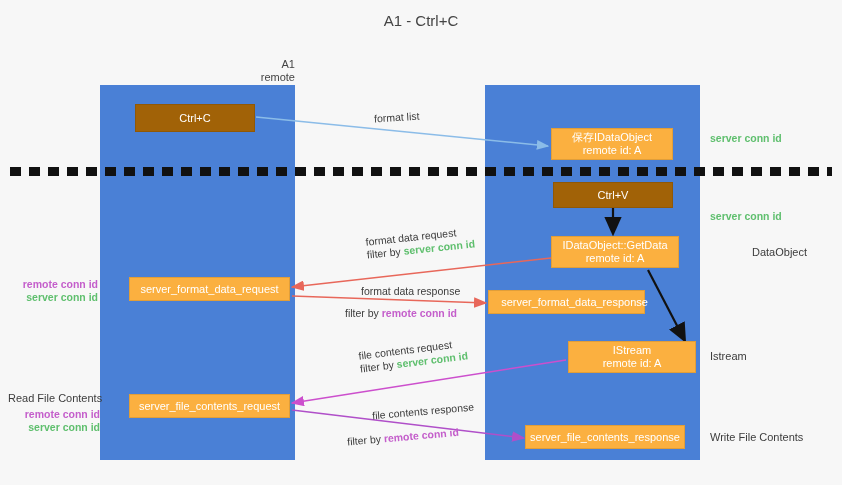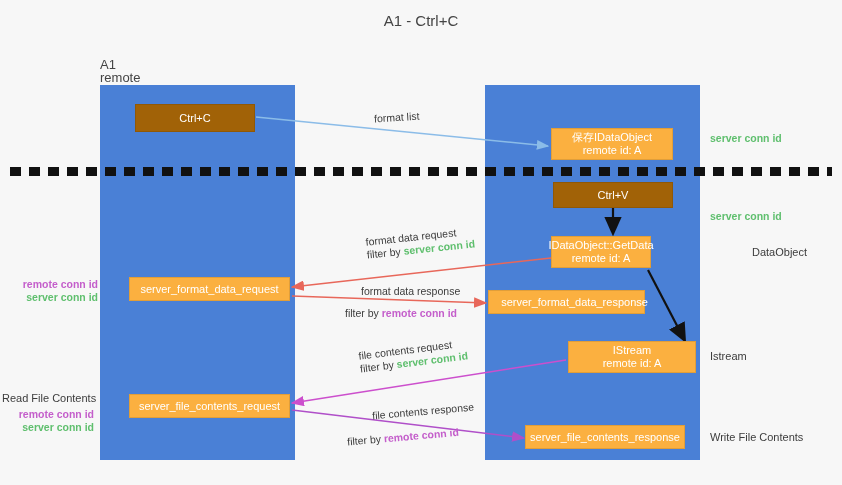--- a/index.html
+++ b/index.html
@@ -25,22 +25,22 @@
   .title {
     left: 0; right: 0; top: 10px;
     text-align: center;
     font-size: 15px;
     line-height: 21px;
     color: #444;
   }
 
   
   .col-head {
-    text-align: left;
-    font-size: 13px;
+    text-align: right;
+    font-size: 11px;
     line-height: 13px;
     color: #444;
   }
 
   
   .lane {
     background: #4a80d6;
     top: 85px;
     height: 375px;
   }
@@ -149,21 +149,21 @@
 
   <div class="abs box orange" style="left:551px; top:128px; width:122px; height:32px;">
     <span>保存IDataObject</span>
     <span class="l2">remote id: A</span>
   </div>
 
   <div class="abs box green" style="left:553px; top:182px; width:120px; height:26px;">
     <span>Ctrl+V</span>
   </div>
 
-  <div class="abs box orange" style="left:551px; top:236px; width:100px; height:32px;">
+  <div class="abs box orange" style="left:551px; top:236px; width:128px; height:32px;">
     <span>IDataObject::GetData</span>
     <span class="l2">remote id: A</span>
   </div>
 
   <div class="abs box orange" style="left:129px; top:277px; width:161px; height:24px;">
     <span>server_format_data_request</span>
   </div>
 
   <div class="abs box orange" style="left:488px; top:290px; width:157px; height:24px;padding-left:16px;">
     <span>server_format_data_response</span>
@@ -208,19 +208,19 @@
   <div class="abs lbl green" style="left:710px; top:210px;">server conn id</div>
   <div class="abs right-lbl" style="left:710px; top:246px;padding-left:42px;">DataObject</div>
   <div class="abs right-lbl" style="left:710px; top:350px;">Istream</div>
   <div class="abs right-lbl" style="left:710px; top:431px;">Write File Contents</div>
 
   <div class="abs stack" style="left:10px; top:278px; width:88px; text-align:right;">
     <span class="lbl purple">remote conn id</span>
     <span class="lbl green">server conn id</span>
   </div>
 
-  <div class="abs stack" style="left:2px; top:392px; width:92px; text-align:right;">
+  <div class="abs stack" style="left:8px; top:392px; width:92px; text-align:right;">
     <span class="lbl side">Read File Contents</span>
     <span class="lbl purple" style="margin-top:3px;">remote conn id</span>
     <span class="lbl green">server conn id</span>
   </div>
 
 </div>
 
 </body></html>

